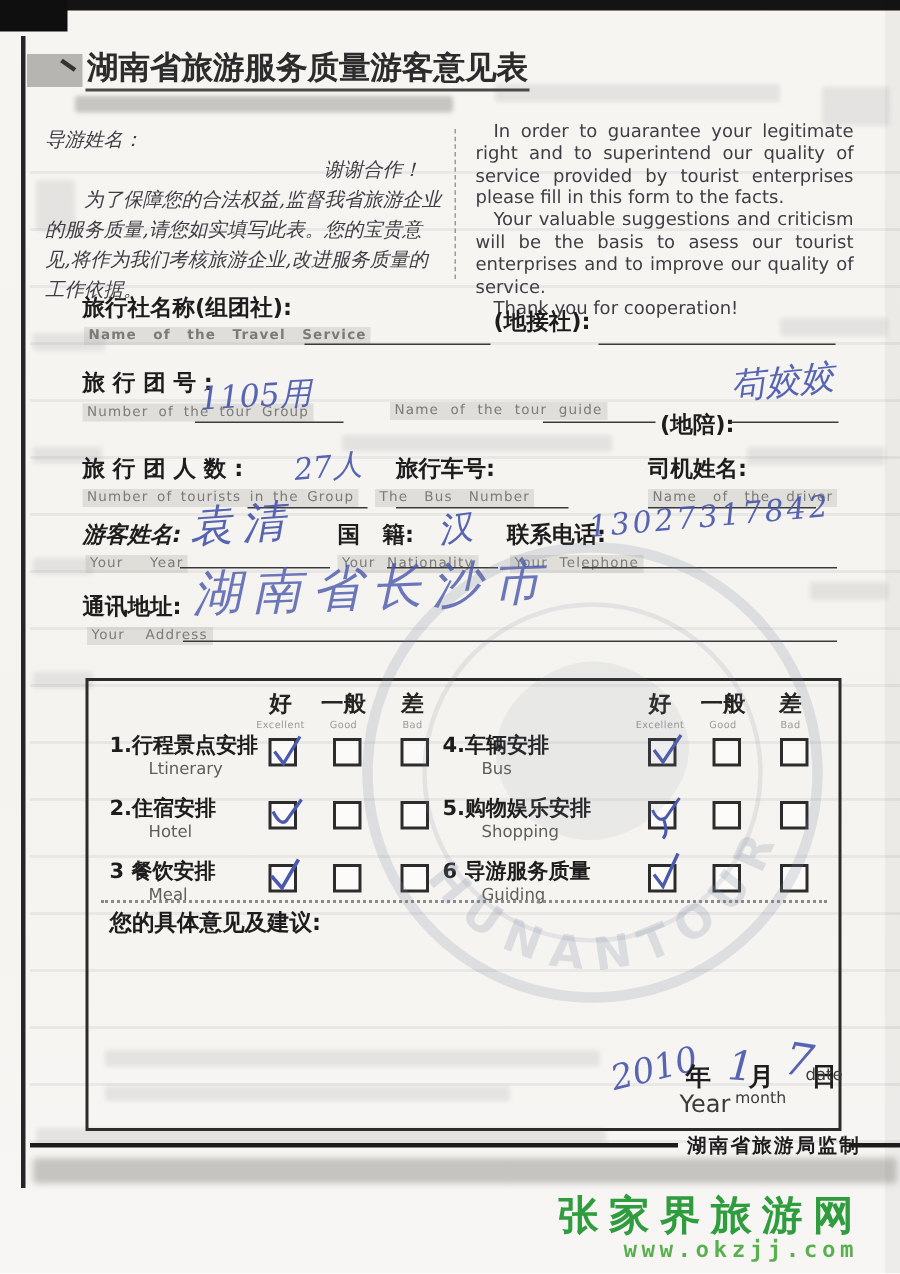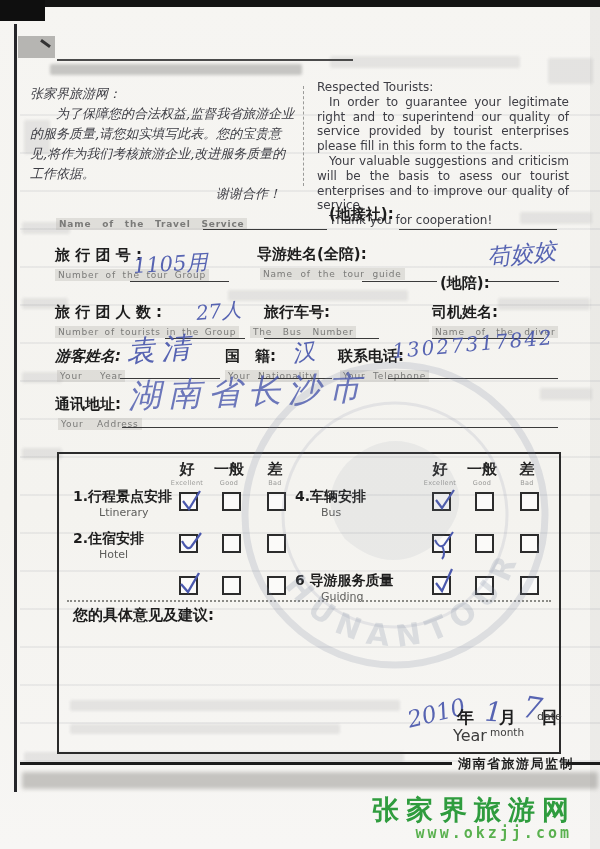--- a/index.html
+++ b/index.html
@@ -52,49 +52,49 @@
   <div class="bleed" style="left:22px;top:372px;width:40px;height:11px;"></div>
   <div class="bleed" style="left:540px;top:388px;width:52px;height:12px;"></div>
   <div class="bleed" style="left:22px;top:448px;width:40px;height:11px;"></div>
   <div class="bleed" style="left:70px;top:700px;width:330px;height:11px;"></div>
   <div class="bleed" style="left:70px;top:724px;width:270px;height:10px;"></div>
   <div class="bleed" style="left:24px;top:752px;width:380px;height:10px;"></div>
 
   <div class="abs" style="left:18px;top:36px;width:37px;height:22px;background:#b6b5b2;">
     <div class="abs" style="left:22px;top:6px;width:11px;height:3px;background:#333;transform:rotate(35deg);"></div>
   </div>
+  <div class="abs" style="left:58px;top:31px;font-size:21px;font-weight:bold;color:#2c2c2c;letter-spacing:0px;white-space:nowrap;">湖南省旅游服务质量游客意见表</div>
   <div class="abs" style="left:57px;top:59px;width:296px;height:2px;background:#4a4a4a;"></div>
   <div class="bleed" style="left:50px;top:64px;width:252px;height:11px;background:rgba(140,140,138,.45);"></div>
 
   <div class="abs" style="left:30px;top:84px;width:265px;font-family:'DejaVu Serif','Liberation Serif',serif;font-style:italic;font-size:13px;line-height:20px;color:#3d3d44;">
-    <div>张家界旅游网：</div>
+    <div>导游姓名：</div>
+    <div style="text-align:right;padding-right:14px;">谢谢合作！</div>
     <div style="text-indent:2em;">为了保障您的合法权益,监督我省旅游企业的服务质量,请您如实填写此表。您的宝贵意见,将作为我们考核旅游企业,改进服务质量的工作依据。</div>
-    <div style="text-align:right;padding-right:14px;">谢谢合作！</div>
   </div>
 
   <div class="abs" style="left:303px;top:86px;height:100px;border-left:1.5px dashed #9a9a98;"></div>
 
   <div class="abs" style="left:317px;top:80px;width:252px;font-size:12px;line-height:14.8px;color:#3d3d44;text-align:justify;">
-    <div>Respected Tourists:</div>
     <div style="text-indent:1em;">In order to guarantee your legitimate right and to superintend our quality of service provided by tourist enterprises please fill in this form to the facts.</div>
     <div style="text-indent:1em;">Your valuable suggestions and criticism will be the basis to asess our tourist enterprises and to improve our quality of service.</div>
     <div style="text-indent:1em;">Thank you for cooperation!</div>
   </div>
 
+  <div class="cn-label" style="left:55px;top:196px;">旅行社名称(组团社):</div>
   <div class="en-sub" style="left:56px;top:218px;font-weight:bold;">Name of the Travel Service</div>
   <div class="write-line" style="left:203px;top:229px;width:124px;"></div>
   <div class="cn-label" style="left:329px;top:205px;">(地接社):</div>
   <div class="write-line" style="left:399px;top:229px;width:158px;"></div>
 
   <div class="cn-label" style="left:55px;top:246px;">旅 行 团 号 :</div>
   <div class="en-sub" style="left:55px;top:269px;word-spacing:3px;">Number of the tour Group</div>
   <div class="hand" style="left:133px;top:250px;font-size:21px;transform:rotate(-3deg);">1105用</div>
   <div class="write-line" style="left:130px;top:281px;width:99px;"></div>
 
-  <div class="cn-label" style="left:257px;top:245px;">导游姓名(全陪):</div>
   <div class="en-sub" style="left:260px;top:268px;word-spacing:4px;">Name of the tour guide</div>
   <div class="write-line" style="left:362px;top:281px;width:75px;"></div>
   <div class="cn-label" style="left:440px;top:258px;margin-top:16px;">(地陪):</div>
   <div class="hand" style="left:487px;top:239px;font-size:23px;transform:rotate(-6deg);">苟姣姣</div>
   <div class="write-line" style="left:487px;top:281px;width:72px;"></div>
 
   <div class="cn-label" style="left:55px;top:303px;">旅 行 团 人 数 :</div>
   <div class="en-sub" style="left:55px;top:326px;word-spacing:2px;">Number of tourists in the Group</div>
   <div class="hand" style="left:196px;top:298px;font-size:20px;transform:rotate(-5deg);">27人</div>
   <div class="write-line" style="left:165px;top:338px;width:80px;"></div>
@@ -172,40 +172,48 @@
       <div class="item-en">Hotel</div>
     </div>
     <span class="cb" style="left:120px;top:80px;">
       <svg class="tick" viewBox="0 0 24 26">
           <path d="M3 12 Q8 22 12 18 L22 4" fill="none" stroke="#4a58ad" stroke-width="2.2"></path>
         </svg>
     </span>
     <span class="cb" style="left:163px;top:80px;"></span>
     <span class="cb" style="left:208px;top:80px;"></span>
 
+    <div class="abs" style="left:14px;top:118px;">
+      <div class="item-cn">3 餐饮安排</div>
+      <div class="item-en">Meal</div>
+    </div>
     <span class="cb" style="left:120px;top:122px;">
       <svg class="tick" viewBox="0 0 24 26">
           <path d="M2 13 L9 21 L20 2" fill="none" stroke="#4a58ad" stroke-width="2.4"></path>
         </svg>
     </span>
     <span class="cb" style="left:163px;top:122px;"></span>
     <span class="cb" style="left:208px;top:122px;"></span>
 
     <div class="abs" style="left:236px;top:34px;">
       <div class="item-cn">4.车辆安排</div>
       <div class="item-en">Bus</div>
     </div>
     <span class="cb" style="left:373px;top:38px;">
       <svg class="tick" viewBox="0 0 24 26">
           <path d="M4 13 L10 21 L22 3" fill="none" stroke="#4a58ad" stroke-width="2.2"></path>
         </svg>
     </span>
     <span class="cb" style="left:416px;top:38px;"></span>
     <span class="cb" style="left:461px;top:38px;"></span>
 
+    <div class="abs" style="left:236px;top:76px;">
+      <div class="item-cn">5.购物娱乐安排</div>
+      <div class="item-en">Shopping</div>
+    </div>
     <span class="cb" style="left:373px;top:80px;">
       <svg class="tick" viewBox="0 0 24 26">
           <path d="M3 11 Q7 20 12 16 L21 3 M10 16 Q14 26 10 30" fill="none" stroke="#4a58ad" stroke-width="2"></path>
         </svg>
     </span>
     <span class="cb" style="left:416px;top:80px;"></span>
     <span class="cb" style="left:461px;top:80px;"></span>
 
     <div class="abs" style="left:236px;top:118px;">
       <div class="item-cn">6 导游服务质量</div>

